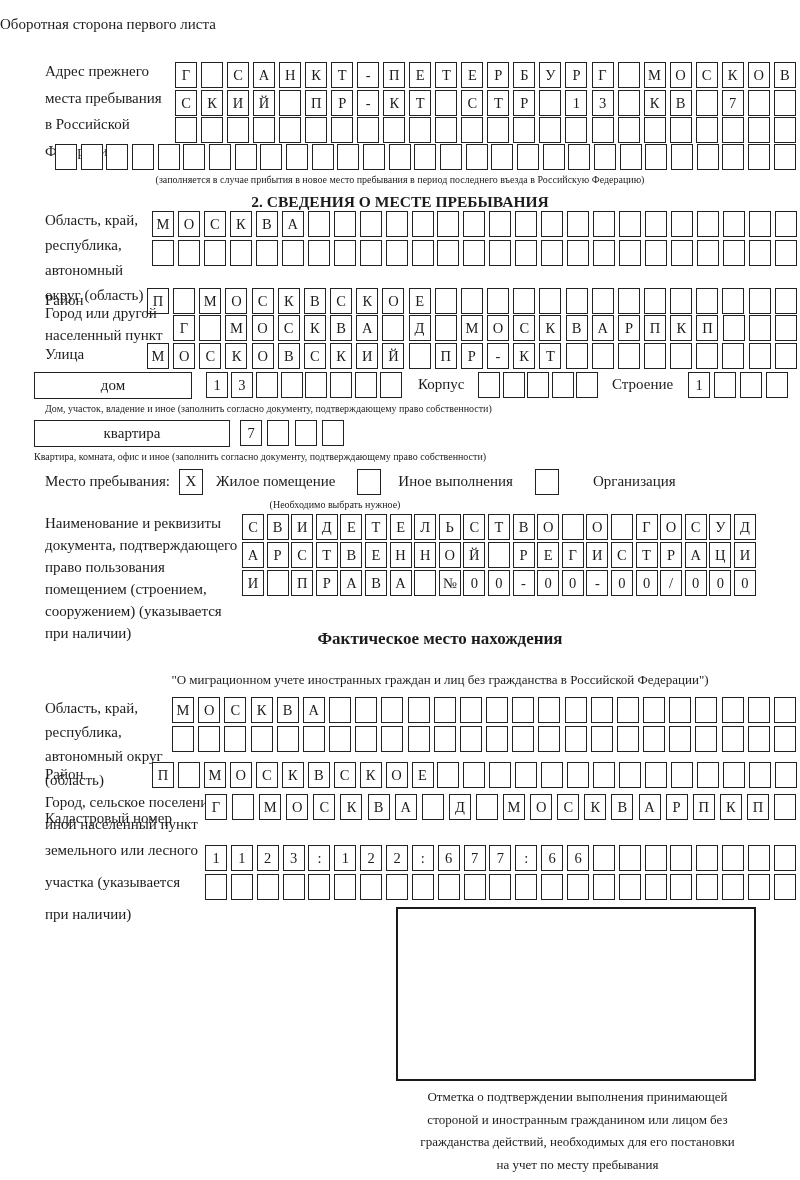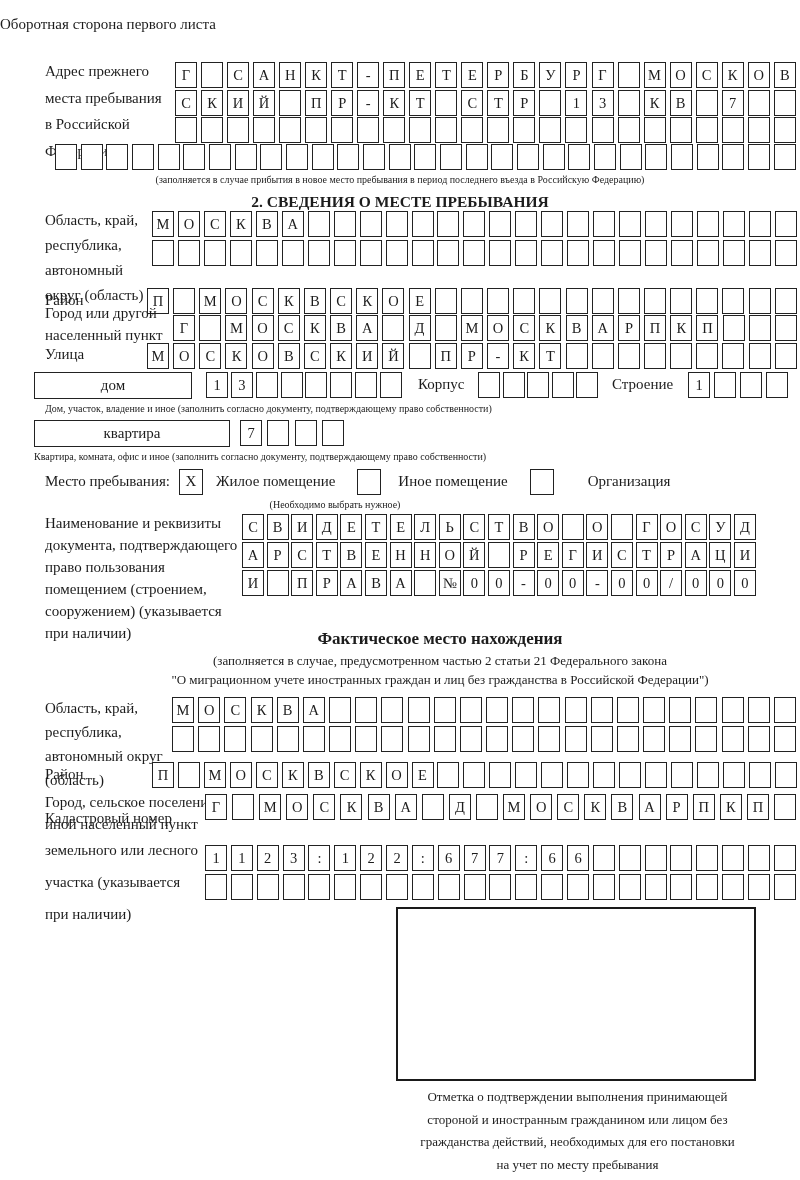--- a/index.html
+++ b/index.html
@@ -336,21 +336,21 @@
       <span class="cell"></span>
       <span class="cell"></span>
     </div>
   <div class="abs note" style="left:34px;top:451px;">Квартира, комната, офис и иное (заполнить согласно документу, подтверждающему право собственности)</div>
 
   <div class="abs mestorow" style="left:45px;top:468px;height:27px;">
     <span class="label">Место пребывания:</span>
     <span class="optbox" style="margin-left:9px;">X</span>
     <span class="label" style="margin-left:13px;">Жилое помещение</span>
     <span class="optbox" style="margin-left:22px;"></span>
-    <span class="label" style="margin-left:17px;">Иное помещение</span>
+    <span class="label" style="margin-left:17px;">Иное выполнения</span>
     <span class="optbox" style="margin-left:22px;"></span>
     <span class="label" style="margin-left:34px;">Организация</span>
   </div>
   <div class="abs note center" style="left:120px;top:499px;width:430px;">(Необходимо выбрать нужное)</div>
 
   <div class="abs label pre" style="left:45px;top:512px;width:210px;line-height:22px;">Наименование и реквизиты
 документа, подтверждающего
 право пользования
 помещением (строением,
 сооружением) (указывается
@@ -419,21 +419,20 @@
       <span class="cell">-</span>
       <span class="cell">0</span>
       <span class="cell">0</span>
       <span class="cell">/</span>
       <span class="cell">0</span>
       <span class="cell">0</span>
       <span class="cell">0</span>
     </div>
 
   <div class="abs label bold center" style="left:80px;top:629px;width:720px;font-size:17px;">Фактическое место нахождения</div>
-  <div class="abs center" style="left:80px;top:653px;width:720px;font-size:13px;">(заполняется в случае, предусмотренном частью 2 статьи 21 Федерального закона</div>
   <div class="abs center" style="left:80px;top:672px;width:720px;font-size:13px;">"О миграционном учете иностранных граждан и лиц без гражданства в Российской Федерации")</div>
 
   <div class="abs label pre" style="left:45px;top:696px;width:135px;line-height:24px;">Область, край,
 республика,
 автономный округ
 (область)</div>
   <div class="cellrow" style="left:172px;top:697px;width:624px;">
       <span class="cell">М</span>
       <span class="cell">О</span>
       <span class="cell">С</span>

